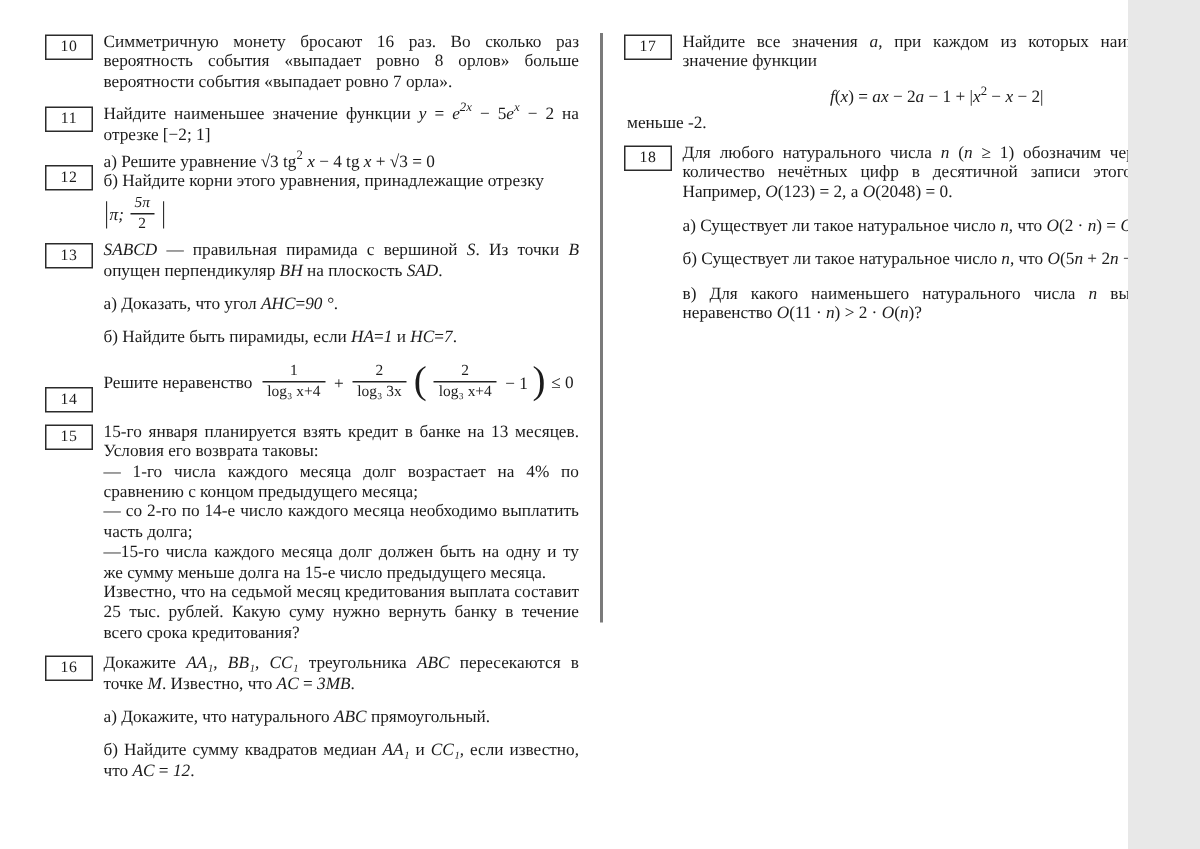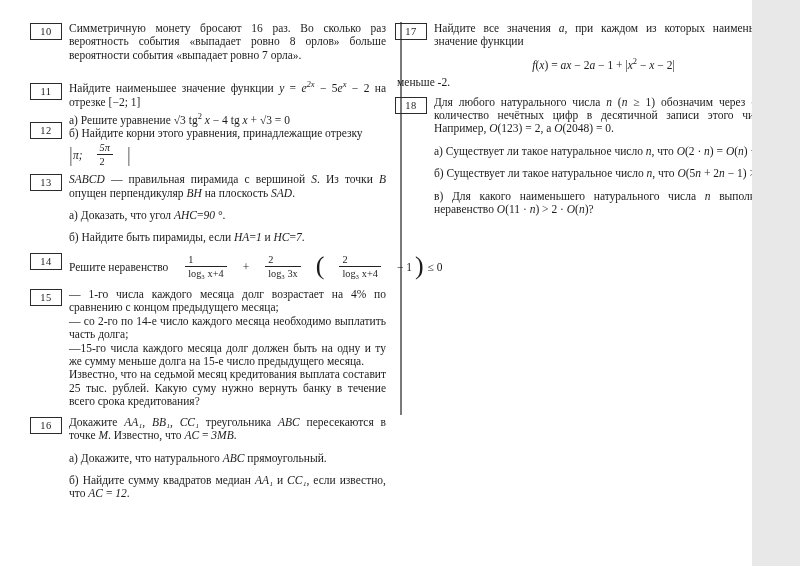--- a/index.html
+++ b/index.html
@@ -4,34 +4,34 @@
 <style>
   html,body { margin:0; padding:0; background:#e8e8e8; }
   .page {
     position:relative; width:740px; height:566px; background:#ffffff;
     font-family:"Liberation Serif","DejaVu Serif",serif;
     color:#1b1b1b; font-size:11.5px; line-height:13.4px; overflow:hidden;padding-left:12px;
   }
   .divider { position:absolute; left:400px; top:22px; width:2px; height:393px; background:#7a7a7a; }
   .col { position:absolute; top:22px; }
   .col-left  { left:30px;  width:356px; }
-  .col-right { left:395px; width:378px; }
+  .col-right { left:416px; width:378px; }
   .prob { display:flex; }
   .numbox {
     flex:0 0 30px; height:15px; margin-right:7px; margin-top:1px;
     border:1px solid #2b2b2b; text-align:center;
     font-size:10.5px; line-height:15px; letter-spacing:0.5px;
   }
   .ptext { flex:1; min-width:0; }
   .just { text-align:justify; }
   .it { font-style:italic; }
   sup { font-size:8.5px; line-height:0; }
   .para { margin-top:9px; }
-  .frac { display:inline-block; vertical-align:middle;
-          font-size:10.3px; line-height:1.18; margin:0 14px; position:relative; top:-1px; }
+  .frac { display:inline-block; text-align:center; vertical-align:middle;
+          font-size:10.3px; line-height:1.18; margin:0 4px; position:relative; top:-1px; }
   .frac .num { display:block; border-bottom:1px solid #222; padding:0 3px 0.5px; }
   .frac .den { display:block; padding:0.5px 3px 0; }
   .bigp { font-size:26px; font-weight:400; vertical-align:middle; line-height:0;
           position:relative; top:-2px; margin:0 1px; }
   .ibar { display:inline-block; font-size:20px; vertical-align:middle; line-height:0;
           position:relative; top:-2px; transform:scaleX(.7); }
   .op { padding:0 2px; }
   .formula-row { white-space:nowrap; }
   .center { text-align:center;font-family:Liberation Serif, serif; }
 </style>
@@ -41,21 +41,21 @@
 <div class="page">
   <div class="divider"></div>
 
   <div class="col col-left">
 
     <div class="prob">
       <div class="numbox">10</div>
       <div class="ptext just"><span>Симметричную монету бросают 16 раз. Во сколько раз вероятность события «выпадает ровно 8 орлов» больше вероятности события «выпадает ровно 7 орла».</span></div>
     </div>
 
-    <div class="prob" style="margin-top:20px">
+    <div class="prob" style="margin-top:8px">
       <div class="numbox">11</div>
       <div class="ptext just"><span>Найдите наименьшее значение функции </span><span class="it">y</span><span> = </span><span class="it">e</span><sup class="it">2x</sup><span> − 5</span><span class="it">e</span><sup class="it">x</sup><span> − 2 на отрезке [−2; 1]</span></div>
     </div>
 
     <div class="prob" style="margin-top:5px">
       <div class="numbox" style="margin-top:8px">12</div>
       <div class="ptext">
         <div class="just"><span>а) Решите уравнение  √3 tg</span><sup>2</sup><span class="it"> x</span><span> − 4 tg </span><span class="it">x</span><span> + √3 = 0</span></div>
         <div class="just"><span>б) Найдите корни этого уравнения, принадлежащие отрезку</span></div>
         <div style="margin-top:2px">
@@ -67,30 +67,31 @@
     <div class="prob" style="margin-top:4px">
       <div class="numbox">13</div>
       <div class="ptext">
         <div class="just"><span class="it">SABCD</span><span> — правильная пирамида с вершиной </span><span class="it">S</span><span>. Из точки </span><span class="it">B</span><span> опущен перпендикуляр </span><span class="it">BH</span><span> на плоскость </span><span class="it">SAD</span><span>.</span></div>
         <div class="para"><span>а) Доказать, что угол </span><span class="it">AHC</span><span>=</span><span class="it">90 °</span><span>.</span></div>
         <div class="para"><span>б) Найдите быть пирамиды, если </span><span class="it">HA</span><span>=</span><span class="it">1</span><span> и </span><span class="it">HC</span><span>=</span><span class="it">7</span><span>.</span></div>
       </div>
     </div>
 
     <div class="prob" style="margin-top:8px">
-      <div class="numbox" style="margin-top:0">14</div>
+      <div class="numbox" style="margin-top:17px">14</div>
       <div class="ptext formula-row" style="padding-top:2px">
         <span>Решите неравенство</span>
         <span class="frac"><span class="num">1</span><span class="den">log₃ x+4</span></span><span class="op">+</span><span class="frac"><span class="num">2</span><span class="den">log₃ 3x</span></span><span class="bigp">(</span><span class="frac"><span class="num">2</span><span class="den">log₃ x+4</span></span><span class="op">− 1</span><span class="bigp">)</span> <span>≤ 0</span>
       </div>
     </div>
 
     <div class="prob" style="margin-top:7px">
       <div class="numbox">15</div>
       <div class="ptext">
+        <div class="just">15-го января планируется взять кредит в банке на 13 месяцев. Условия его возврата таковы:</div>
         <div class="just">— 1-го числа каждого месяца долг возрастает на 4% по сравнению с концом предыдущего месяца;</div>
         <div class="just">— со 2-го по 14-е число каждого месяца необходимо выплатить часть долга;</div>
         <div class="just">—15-го числа каждого месяца долг должен быть на одну и ту же сумму меньше долга на 15-е число предыдущего месяца.</div>
         <div class="just">Известно, что на седьмой месяц кредитования выплата составит 25 тыс. рублей. Какую суму нужно вернуть банку в течение всего срока кредитования?</div>
       </div>
     </div>
 
     <div class="prob" style="margin-top:7px">
       <div class="numbox">16</div>
       <div class="ptext">

